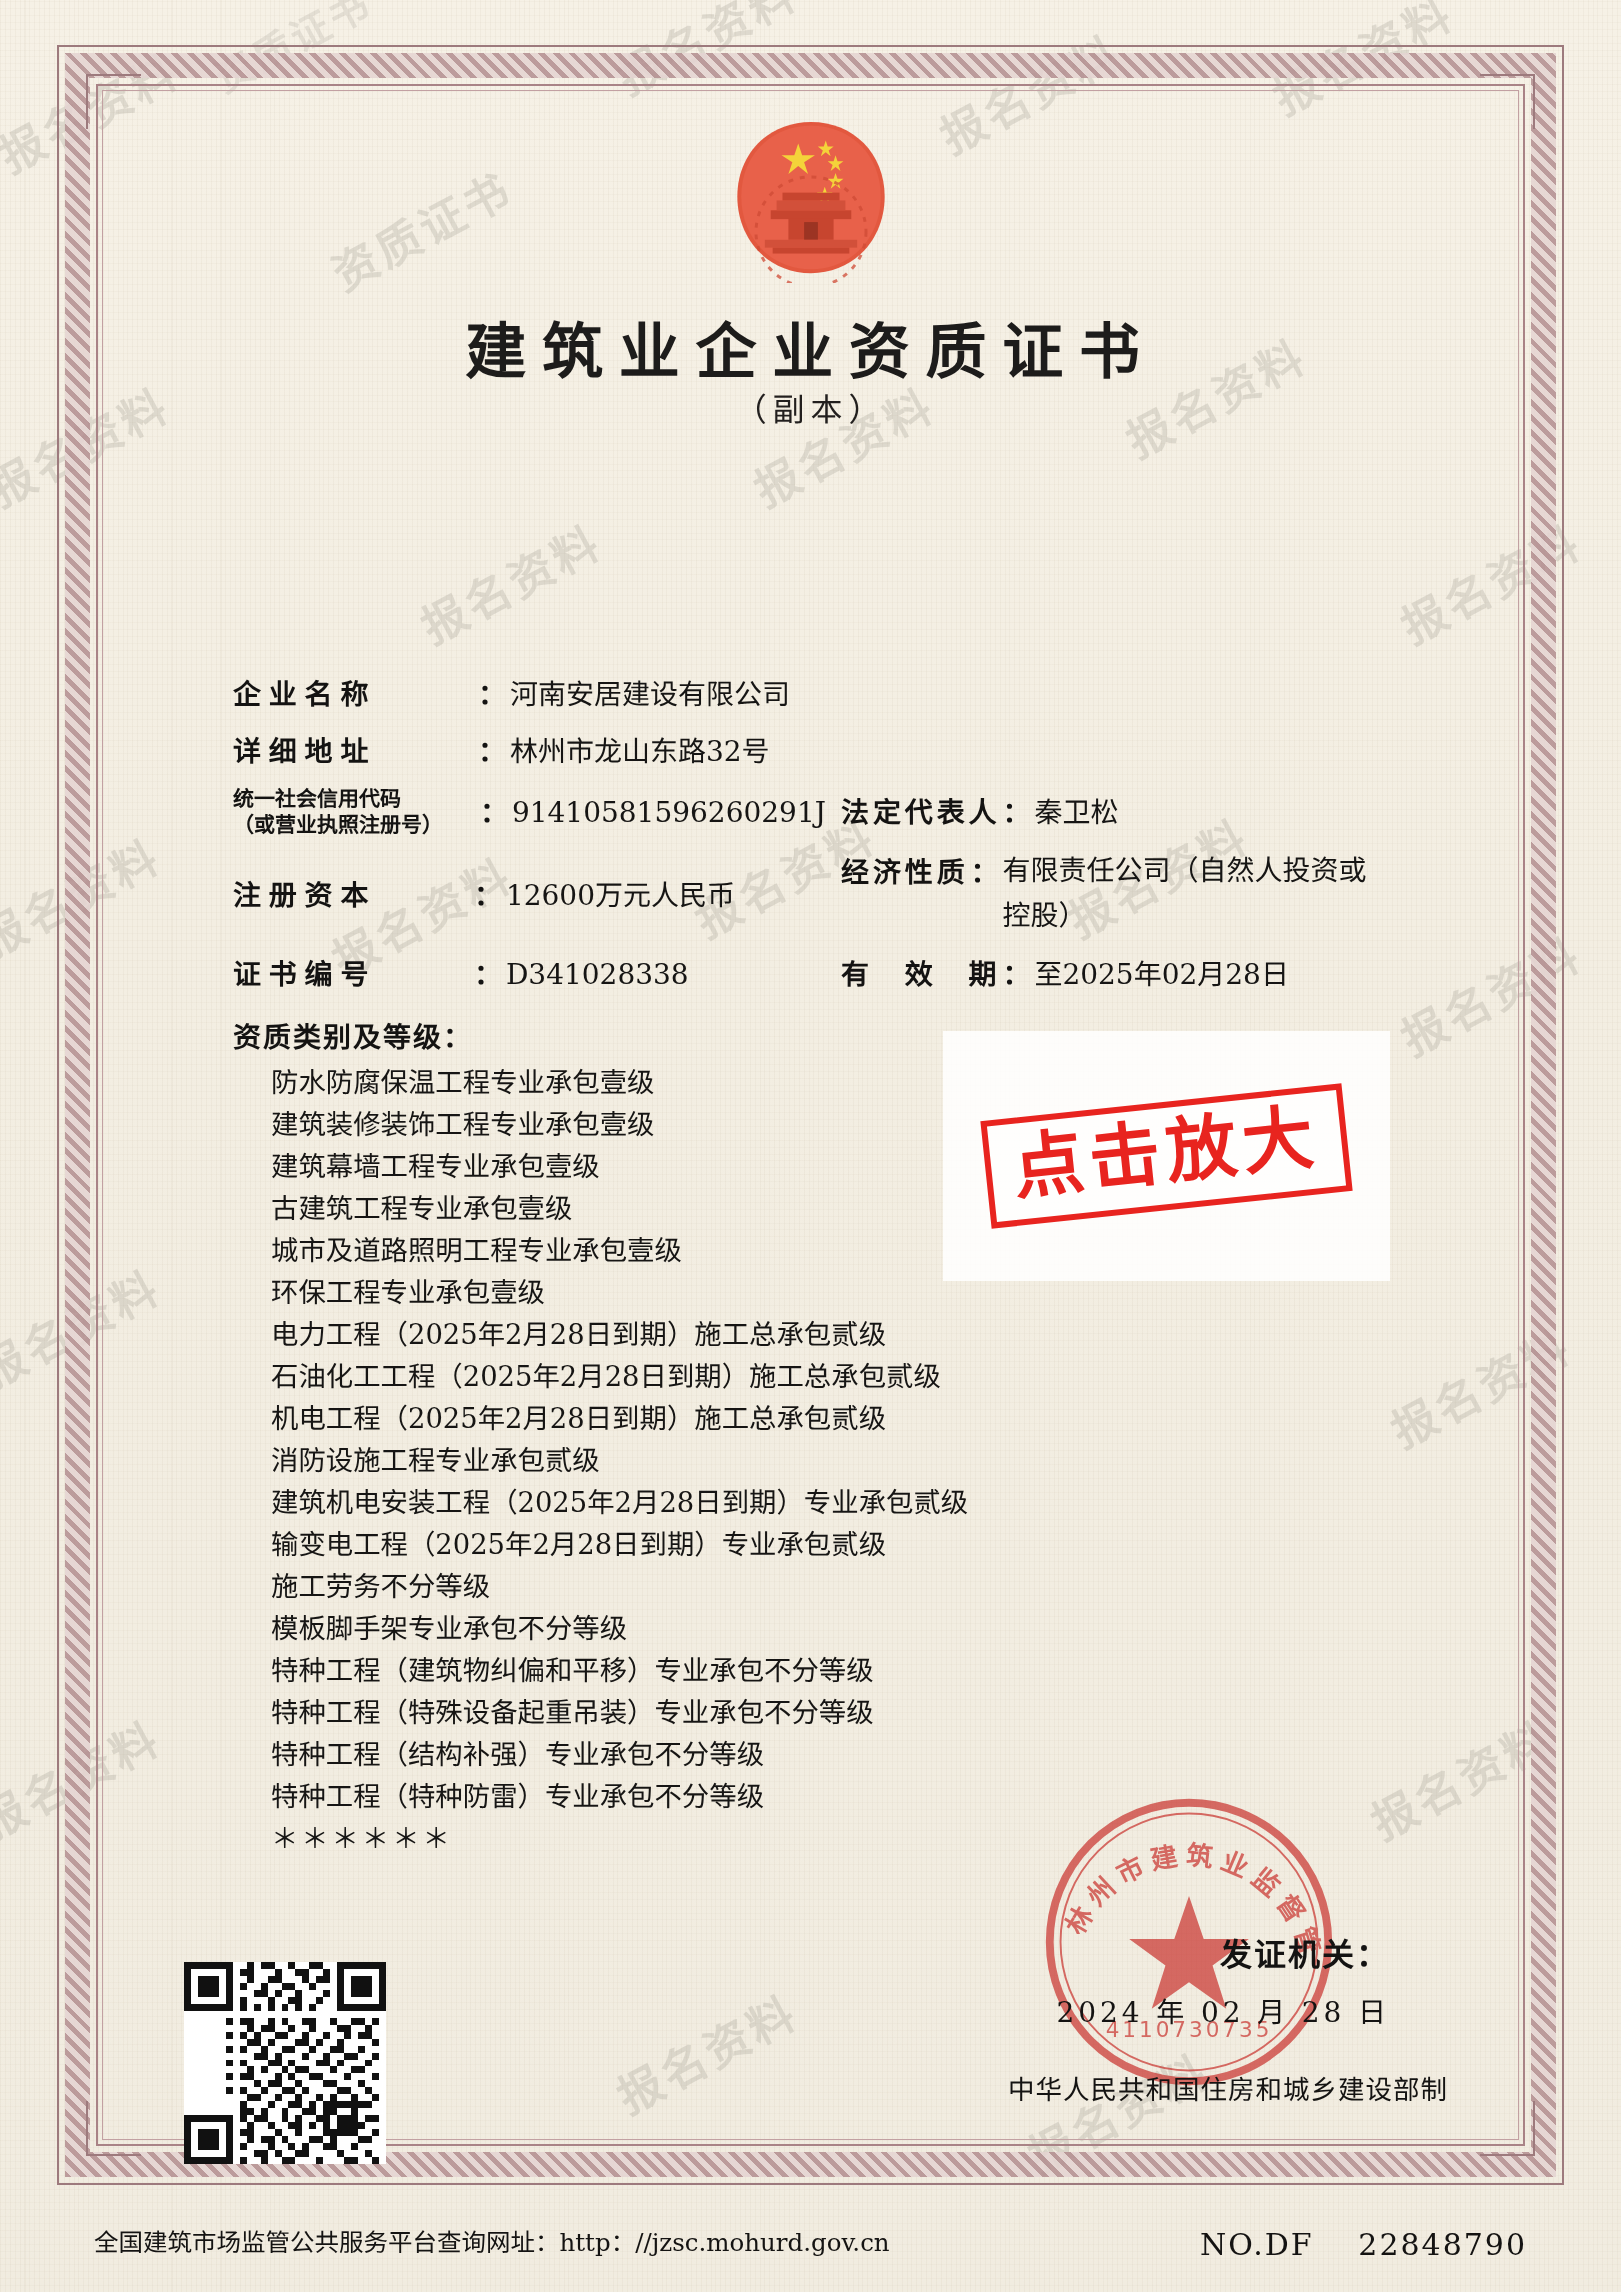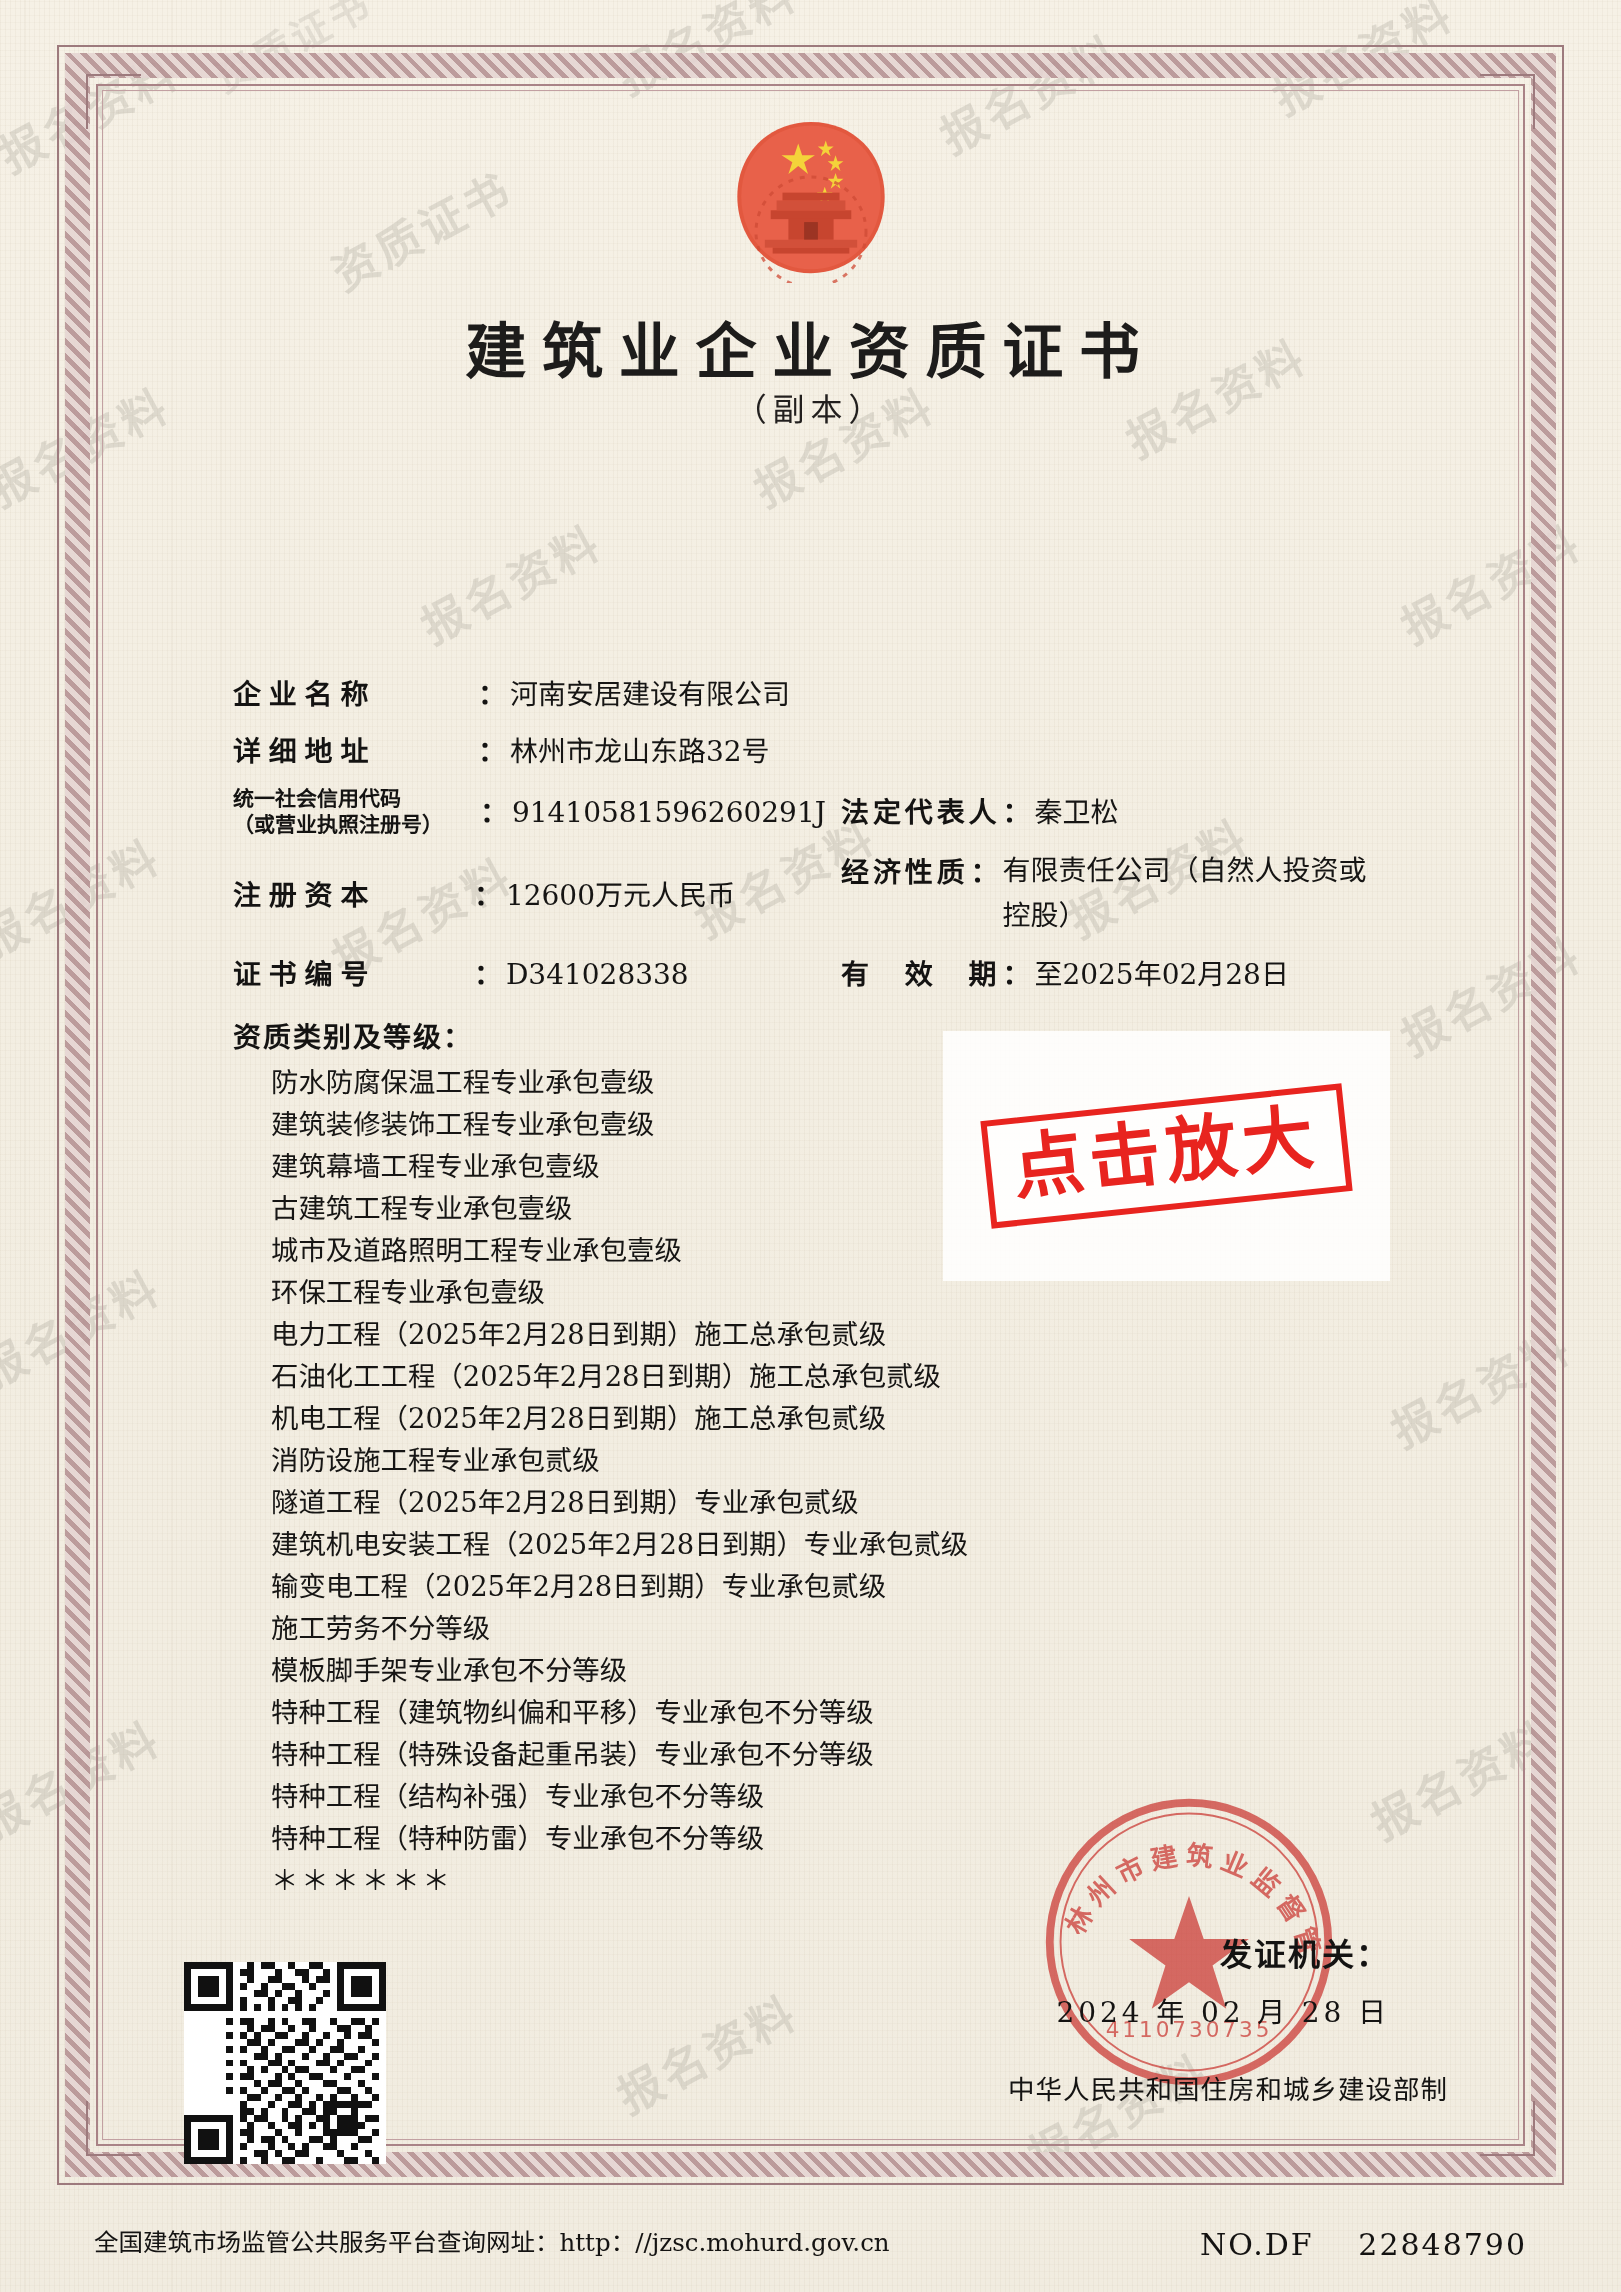--- a/index.html
+++ b/index.html
@@ -427,21 +427,20 @@
     <div class="qual-item">防水防腐保温工程专业承包壹级</div>
     <div class="qual-item">建筑装修装饰工程专业承包壹级</div>
     <div class="qual-item">建筑幕墙工程专业承包壹级</div>
     <div class="qual-item">古建筑工程专业承包壹级</div>
     <div class="qual-item">城市及道路照明工程专业承包壹级</div>
     <div class="qual-item">环保工程专业承包壹级</div>
     <div class="qual-item">电力工程（2025年2月28日到期）施工总承包贰级</div>
     <div class="qual-item">石油化工工程（2025年2月28日到期）施工总承包贰级</div>
     <div class="qual-item">机电工程（2025年2月28日到期）施工总承包贰级</div>
     <div class="qual-item">消防设施工程专业承包贰级</div>
-    <div class="qual-item">隧道工程（2025年2月28日到期）专业承包贰级</div>
     <div class="qual-item">建筑机电安装工程（2025年2月28日到期）专业承包贰级</div>
     <div class="qual-item">输变电工程（2025年2月28日到期）专业承包贰级</div>
     <div class="qual-item">施工劳务不分等级</div>
     <div class="qual-item">模板脚手架专业承包不分等级</div>
     <div class="qual-item">特种工程（建筑物纠偏和平移）专业承包不分等级</div>
     <div class="qual-item">特种工程（特殊设备起重吊装）专业承包不分等级</div>
     <div class="qual-item">特种工程（结构补强）专业承包不分等级</div>
     <div class="qual-item">特种工程（特种防雷）专业承包不分等级</div>
     <div class="qual-stars">＊＊＊＊＊＊</div>
   </div>

